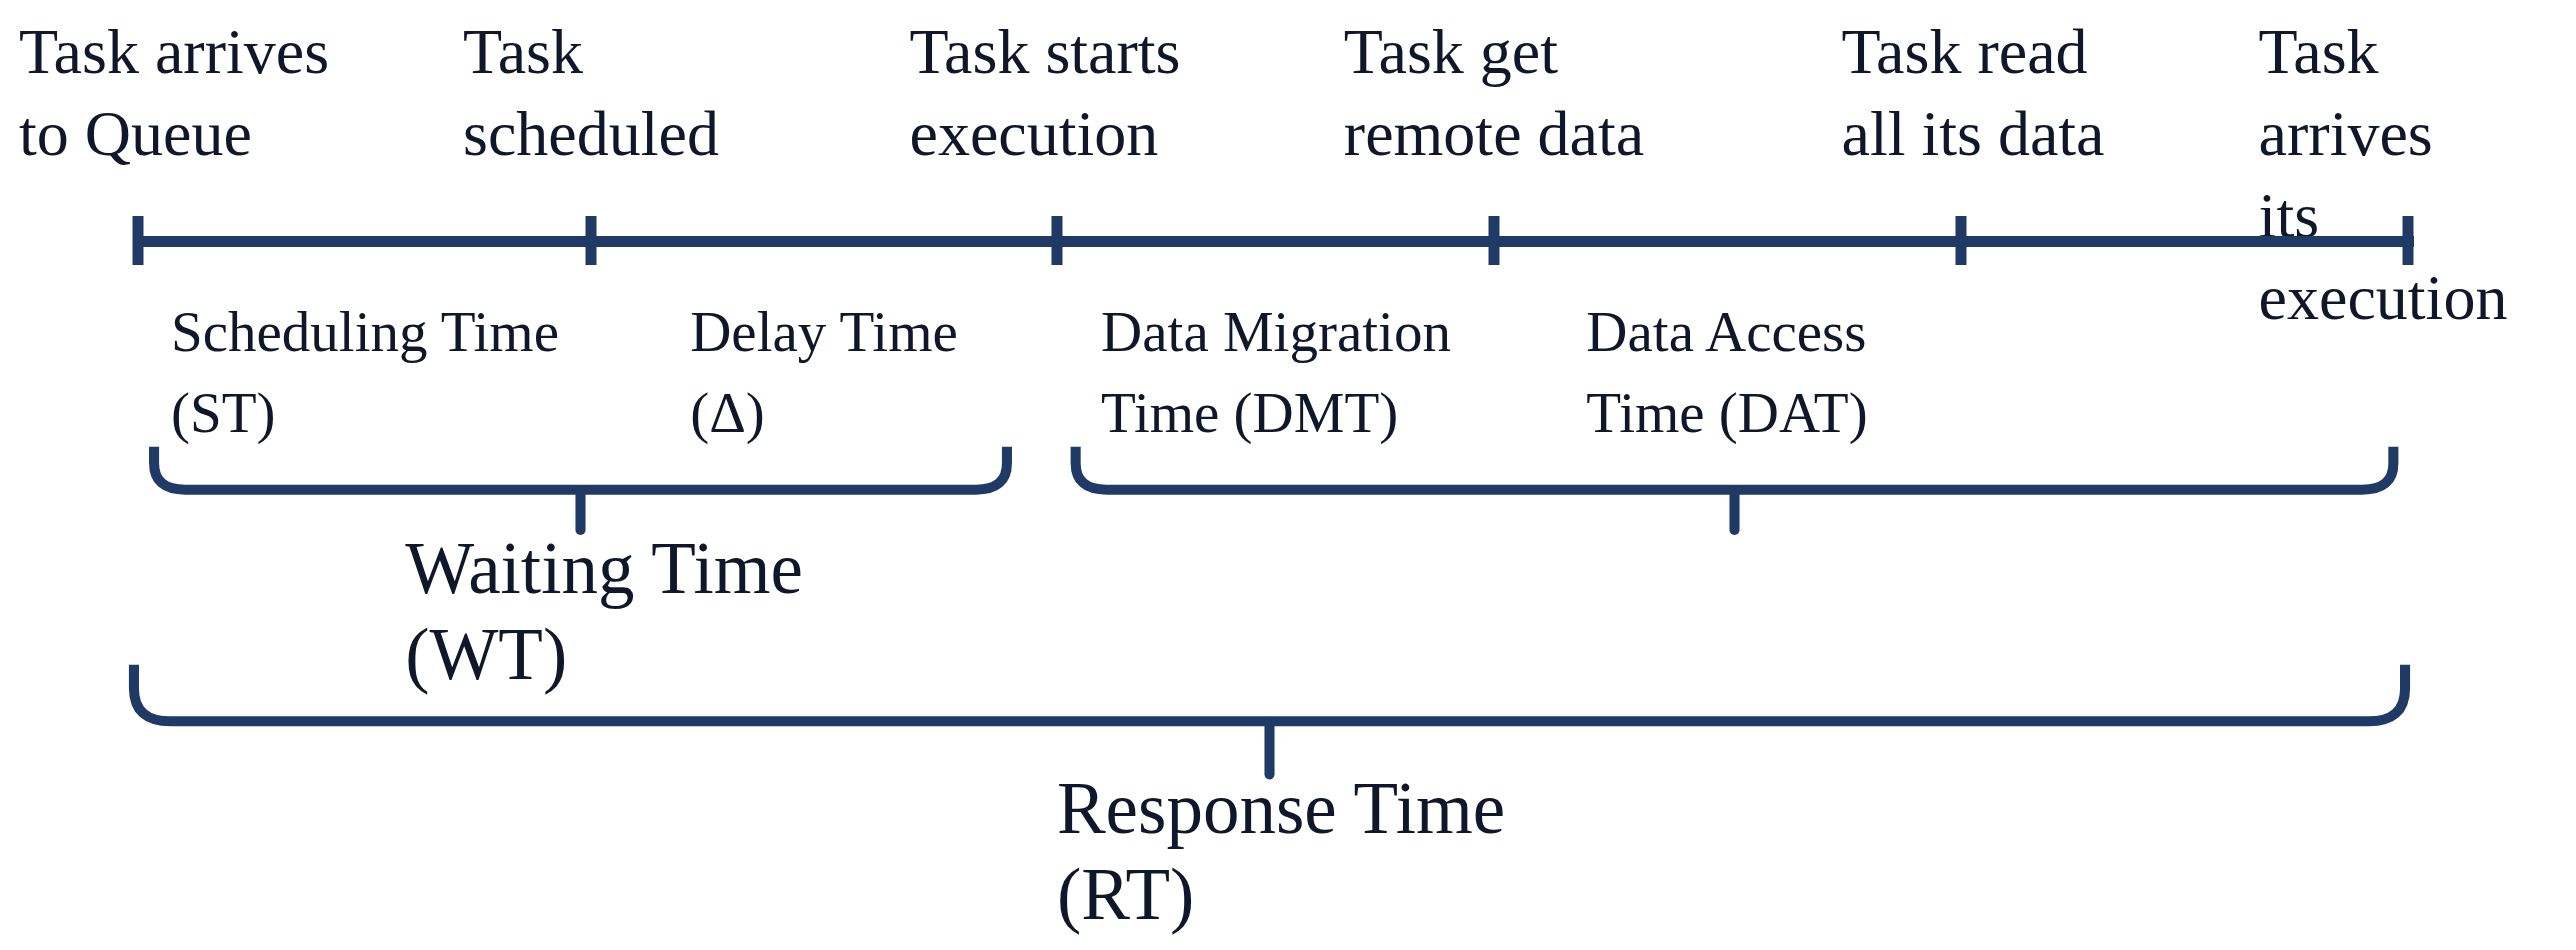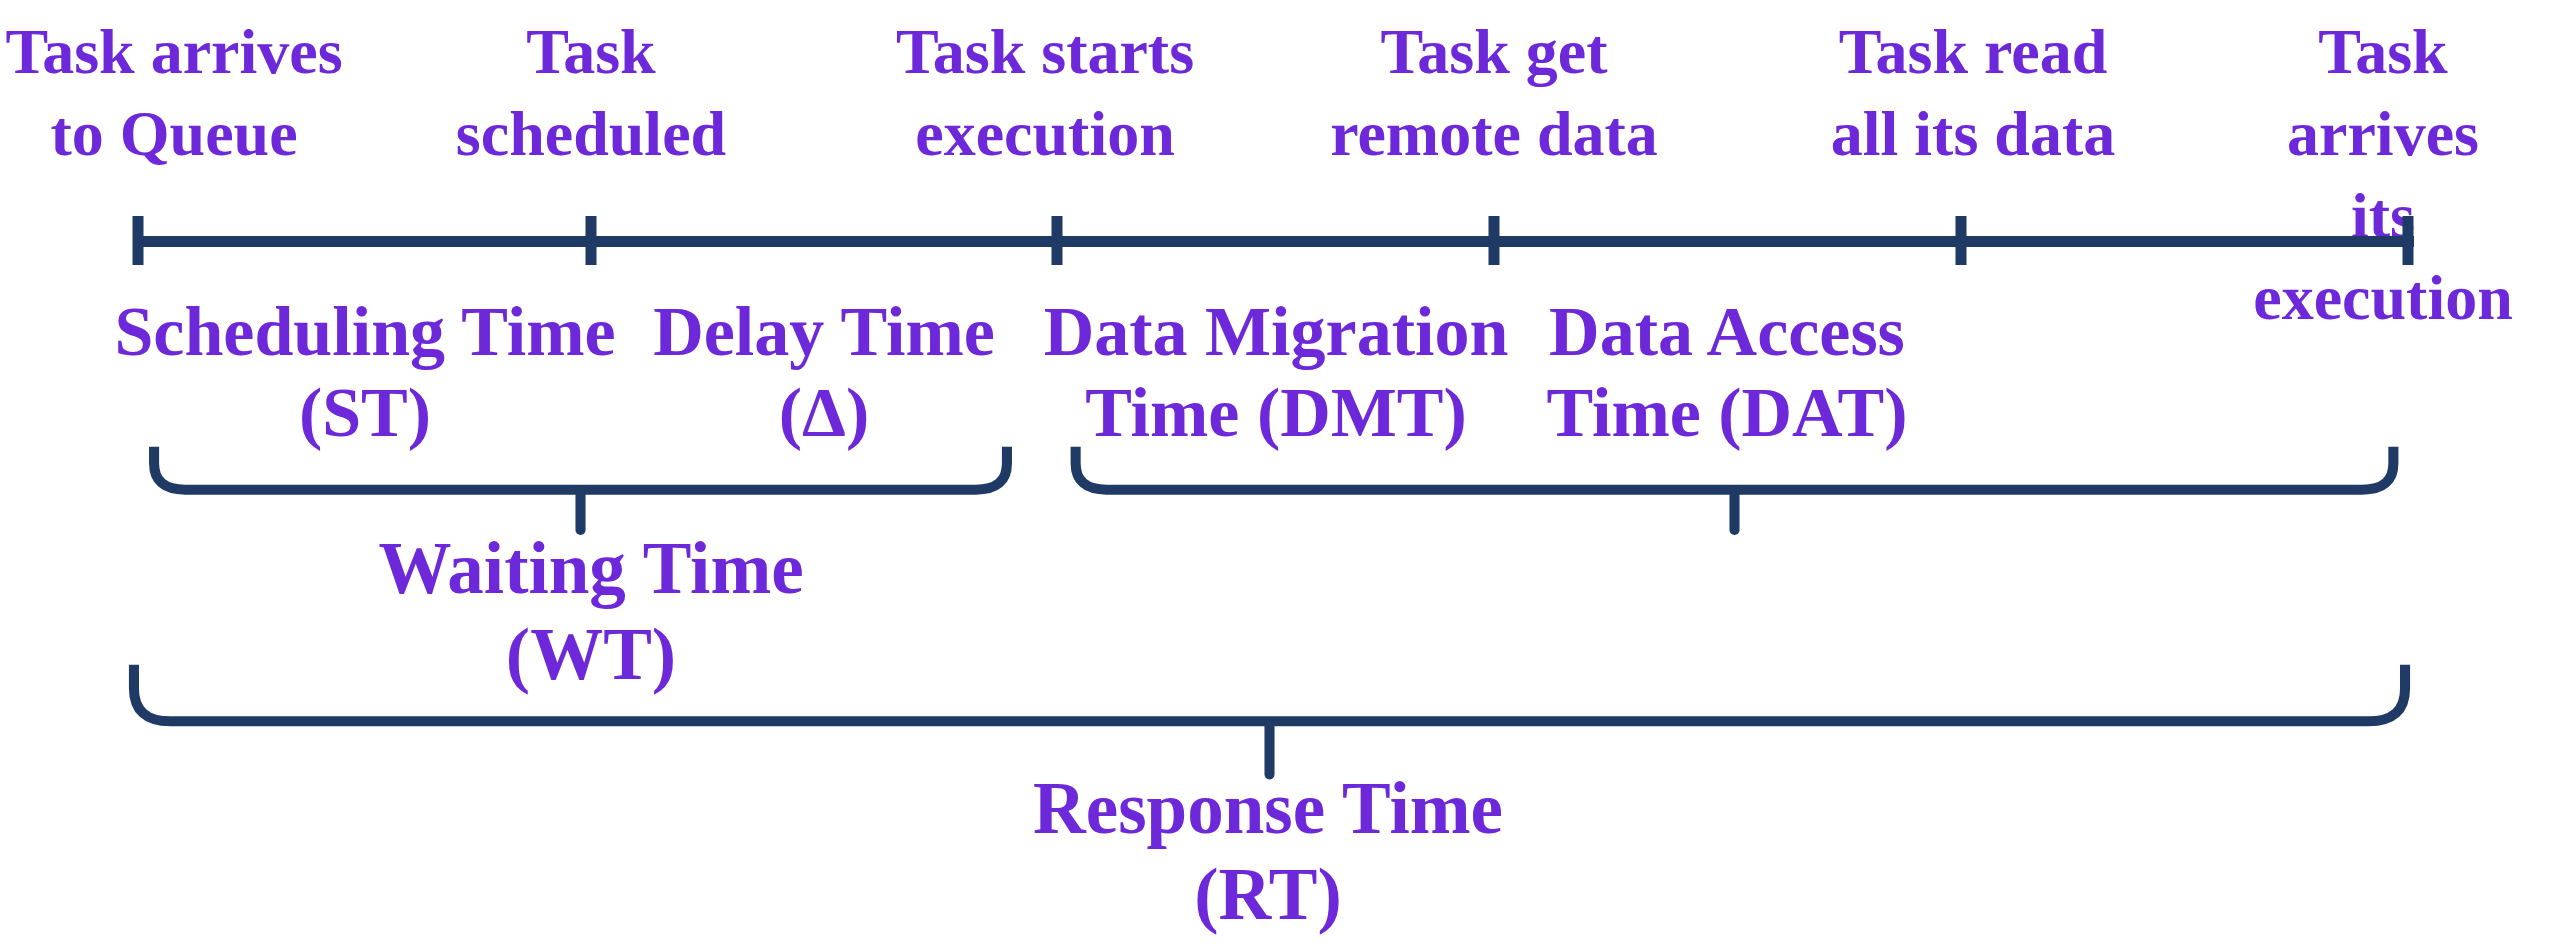--- a/index.html
+++ b/index.html
@@ -7,28 +7,26 @@
     position:relative;
     width:2576px;height:950px;
     overflow:hidden;
     background:#ffffff;
     font-family:"Liberation Serif","DejaVu Serif",serif;
     color:#000000;
   }
   .lbl{
     position:absolute;
     transform:translateX(-50%);
-    text-align:center;
     white-space:pre-line;
-    color:#6d28d9;
-    font-weight:bold;
+    color:#0f172a;
   }
   .evt{top:11px;font-size:64px;line-height:82px;}
-  .seg{top:291px;font-size:70px;line-height:81px;}
-  .grp{font-size:73px;line-height:86px;}
+  .seg{top:291px;font-size:57px;line-height:81px;}
+  .grp{font-size:73px;line-height:86px;margin-left:13px;}
   .bar{
     position:absolute;left:133px;top:236px;width:2281px;height:11px;
     background:#1f3a64;
   }
   .tick{
     position:absolute;top:216px;width:11px;height:49px;
     background:#1f3a64;transform:translateX(-50%);
   }
   .brace{position:absolute;overflow:visible;}
   .brace path{fill:none;stroke:#1f3a64;stroke-width:11;}

